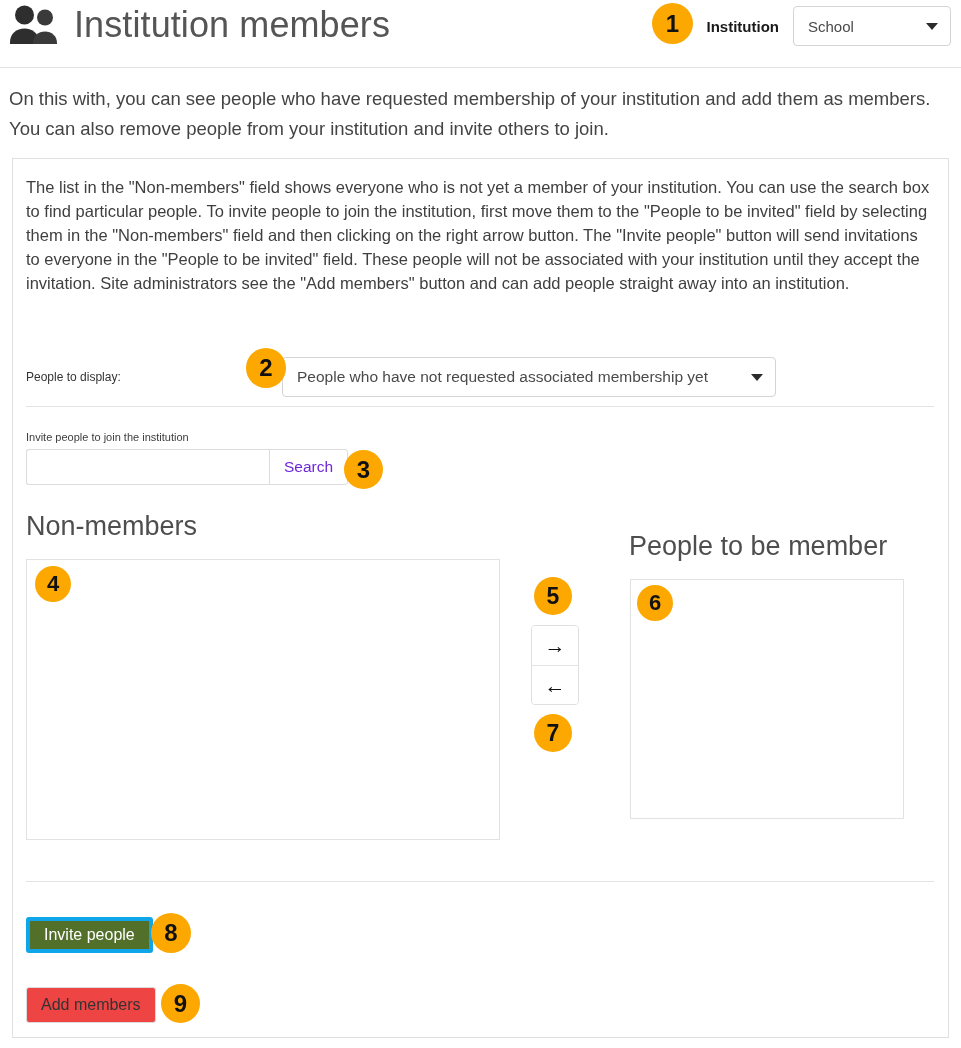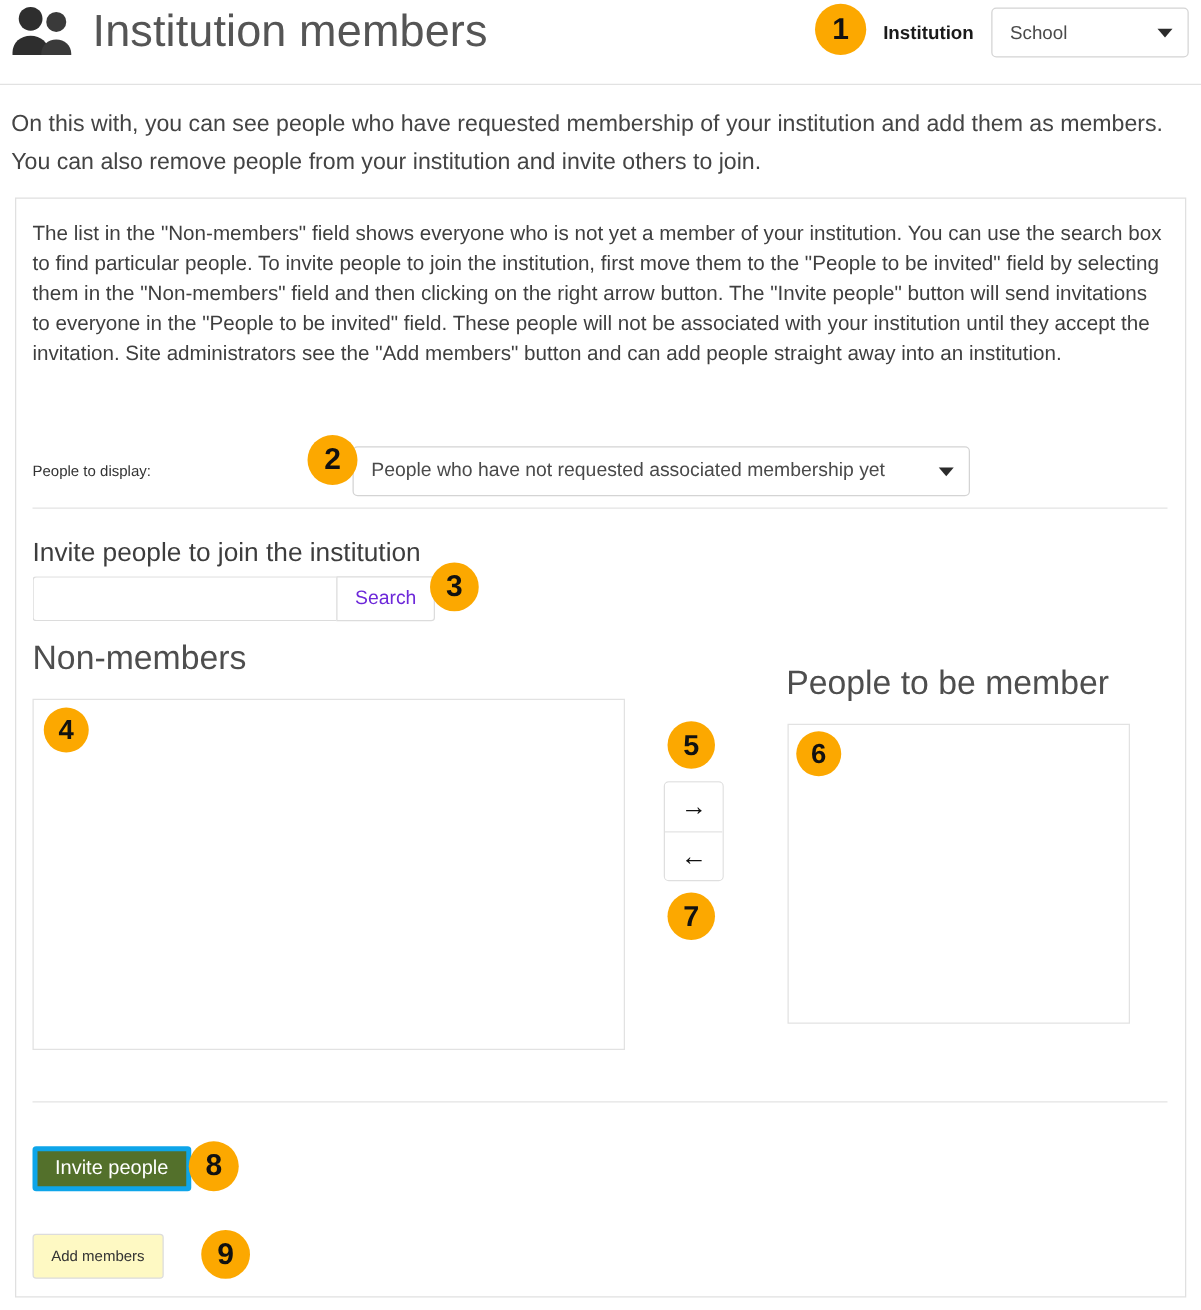--- a/index.html
+++ b/index.html
@@ -85,21 +85,21 @@
   .divider {
     position: absolute; left: 13px; width: 908px; height: 1px;
     background: #e4e4e4;
   }
   .divider-1 { top: 247px; }
   .divider-2 { top: 722px; }
 
   
   .search-wrap { position: absolute; left: 13px; top: 272px; }
   .search-label {
-    font-size: 21px; color: #3d3d3d; margin-bottom: 6px; display: block;
+    font-size: 11px; color: #3d3d3d; margin-bottom: 6px; display: block;
   }
   .search-group { display: flex; align-items: stretch; }
   .search-input {
     width: 243px; height: 36px;
     border: 1px solid #dcdcdc; border-right: none;
     border-radius: 3px 0 0 3px; background: #ffffff;
     font-family: "Liberation Sans", sans-serif; font-size: 15px;
     padding: 0 8px; color: #333333; outline: none;
   }
   .search-btn {
@@ -141,23 +141,23 @@
   
   .btn-invite {
     position: absolute; left: 13px; top: 758px;
     background: #53702b; color: #ffffff; border: 4px solid #0ea5e9;
     border-radius: 3px; height: 36px; padding: 0 14px;
     font-family: "Liberation Sans", sans-serif; font-size: 16px;
     cursor: pointer; white-space: nowrap;
   }
   .btn-addmembers {
     position: absolute; left: 13px; top: 828px;
-    background: #fef9c3; color: #333333; border: 1px solid #dcdcdc;
+    background: #ef4444; color: #333333; border: 1px solid #dcdcdc;
     border-radius: 3px; height: 36px; padding: 0 14px;
-    font-family: "Liberation Sans", sans-serif; font-size: 12px;
+    font-family: "Liberation Sans", sans-serif; font-size: 16px;
     cursor: pointer; white-space: nowrap;
   }
 
   
   .badge {
     position: absolute; border-radius: 50%;
     background: #fca800; color: #111111;
     display: flex; align-items: center; justify-content: center;
     font-family: "Liberation Sans", sans-serif;
     font-weight: bold; z-index: 20;

